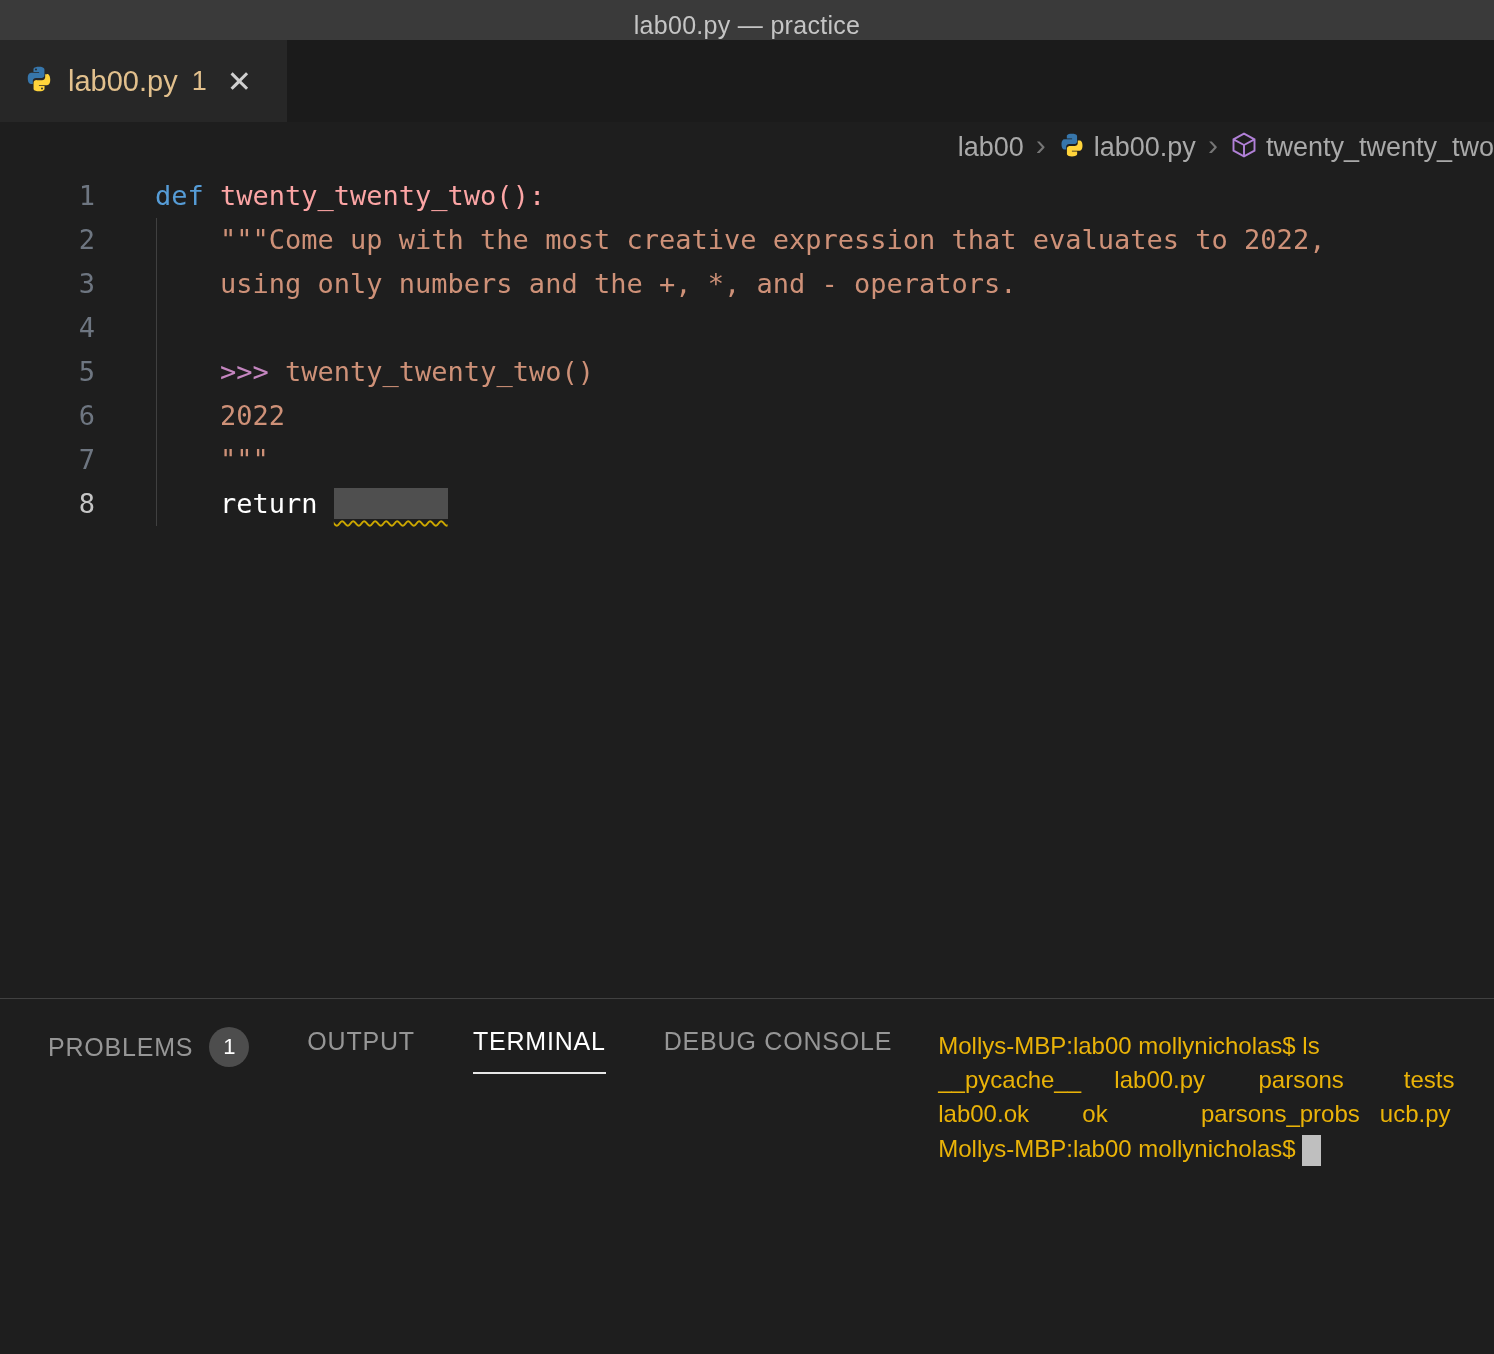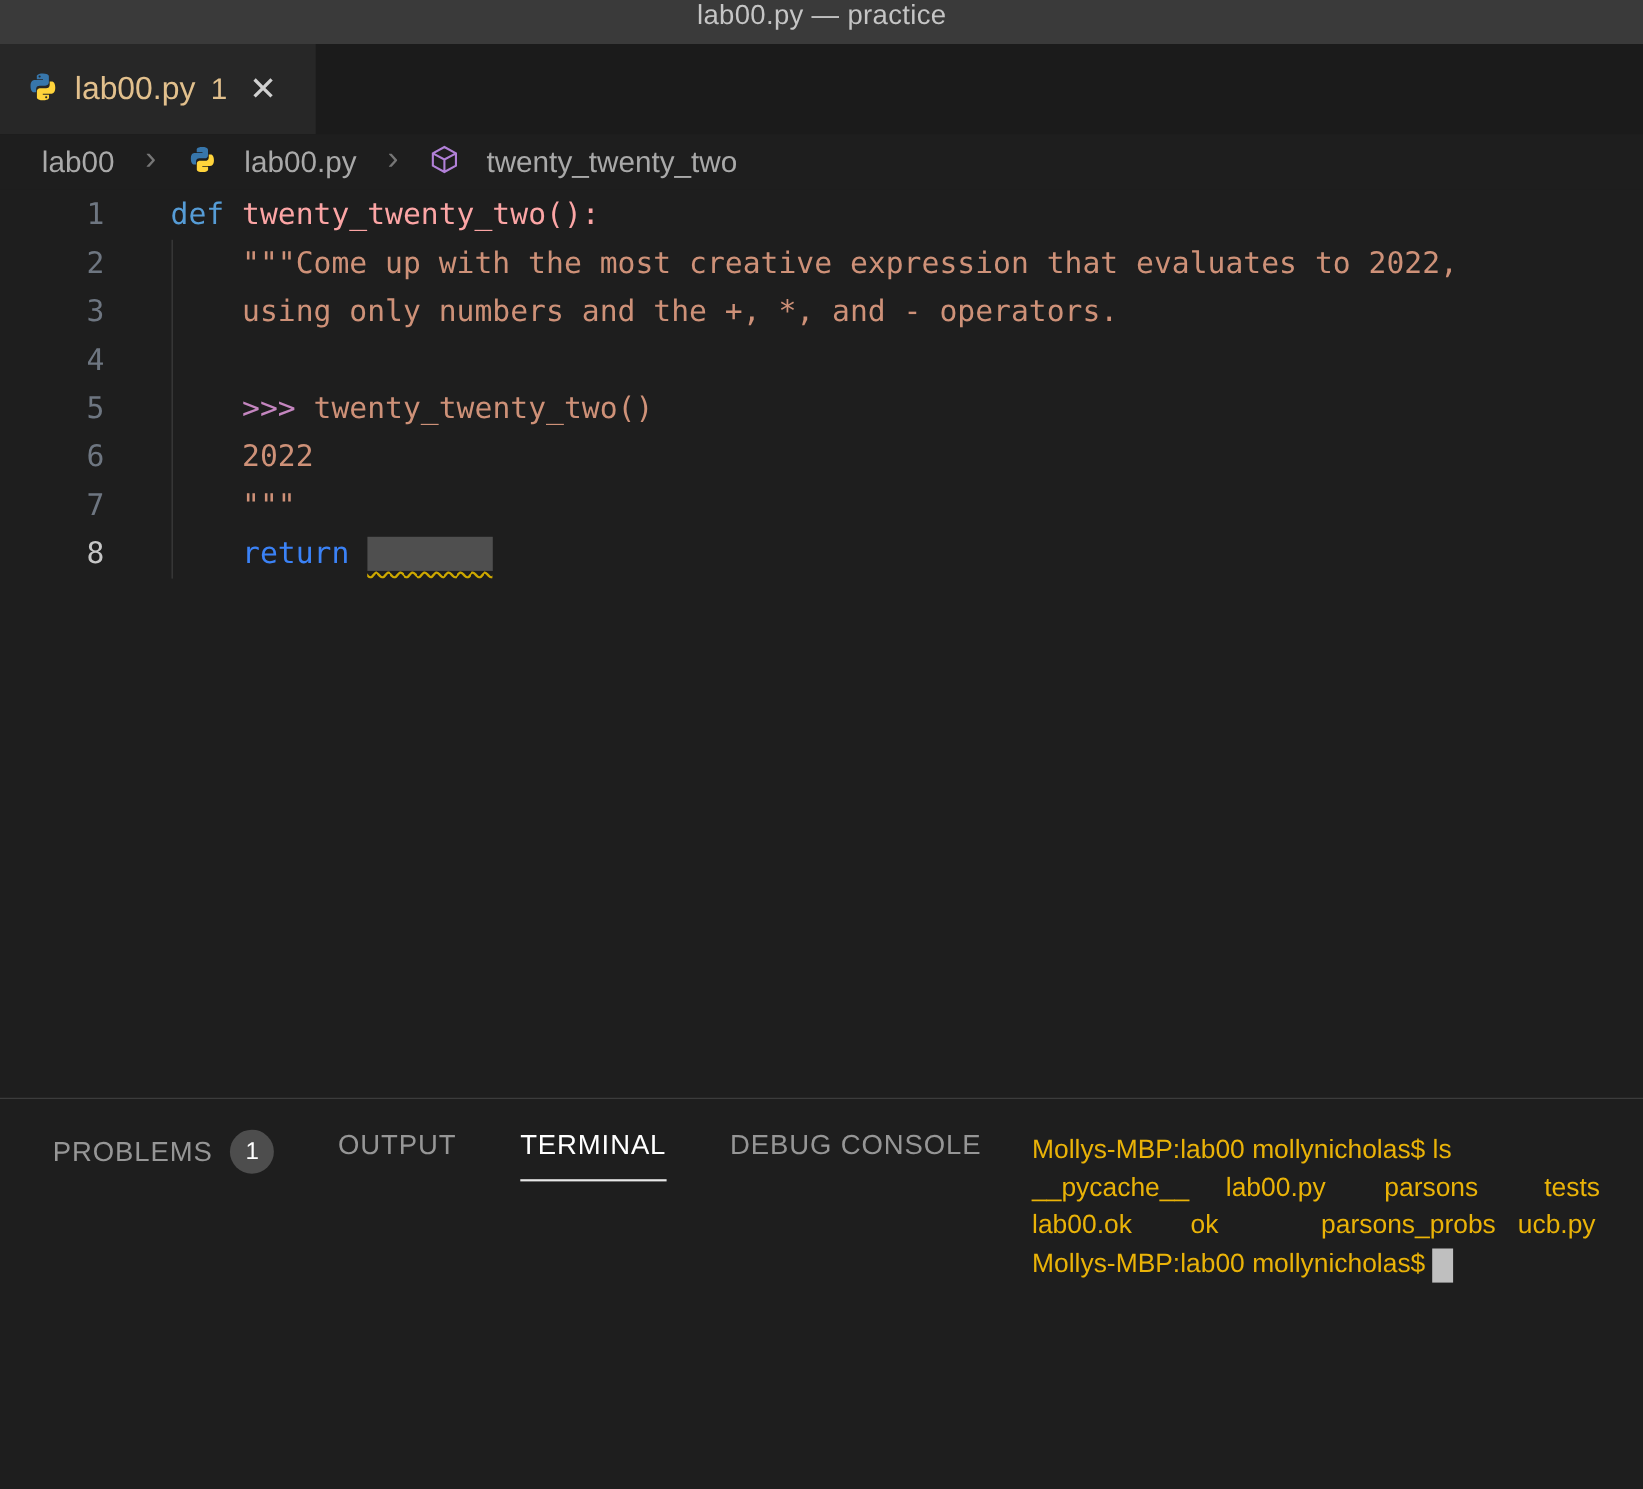--- a/index.html
+++ b/index.html
@@ -1,48 +1,48 @@
 <!DOCTYPE html>
 <html><head>
 <meta charset="utf-8">
 <style>
   * { margin: 0; padding: 0; box-sizing: border-box; }
   html, body { width: 1494px; height: 1354px; overflow: hidden; background: #1e1e1e; }
   body { font-family: "Liberation Sans", sans-serif; }
   .window { width: 1494px; height: 1354px; display: flex; flex-direction: column; background: #1e1e1e; }
 
   
-  .titlebar { height: 40px; background: #3a3a3a; display: flex; align-items: flex-start; justify-content: center; flex: 0 0 auto; }
+  .titlebar { height: 40px; background: #3a3a3a; display: flex; align-items: flex-end; justify-content: center; flex: 0 0 auto; }
   .titlebar span { color: #c5c5c5; font-size: 25px; letter-spacing: 0.3px; }
 
   
   .tabbar { height: 82px; background: #1b1b1b; display: flex; flex: 0 0 auto; }
   .tab { background: #272727; display: flex; align-items: center; padding: 0 24px; gap: 14px; cursor: pointer; min-width: 287px; }
   .tab-label { color: #e2c08d; font-size: 29px; }
   .tab-badge { color: #e2c08d; font-size: 27px; }
   .tab-close { color: #d0d0d0; font-size: 30px; margin-left: 6px; }
   .icon-svg { display: inline-block; vertical-align: middle; }
 
   
-  .breadcrumb { height: 50px; background: #1e1e1e; display: flex; align-items: center; padding-left: 38px; gap: 24px; flex: 0 0 auto; }
+  .breadcrumb { height: 50px; background: #1e1e1e; display: flex; align-items: center; padding-left: 38px; gap: 8px; flex: 0 0 auto; justify-content: flex-end; }
   .breadcrumb .crumb { color: #a9a9a9; font-size: 27px; }
   .breadcrumb .chev { color: #767676; font-size: 30px; padding: 0 4px; transform: translateY(-2px); }
 
   
   .editor { flex: 1 1 auto; background: #1e1e1e; position: relative; overflow: hidden; border-bottom: 1px solid #414141; }
   #code-lines { position: relative; font-family: "DejaVu Sans Mono", "Liberation Mono", monospace; font-size: 27px; padding-top: 2px; }
   .code-line { display: flex; height: 44px; line-height: 44px; white-space: pre; }
   .line-num { width: 95px; text-align: right; color: #6e7681; flex: 0 0 auto; }
   .code-line.active .line-num { color: #c6c6c6; }
   .line-code { padding-left: 60px; white-space: pre; }
   .tok-keyword { color: #569cd6; margin-top: 24px; }
   .tok-plain { color: #fca5a5; }
   .tok-string { color: #ce9178; }
   .tok-prompt { color: #c586c0; }
-  .tok-keyword-control { color: #3b82f6; text-align: center; }
+  .tok-keyword-control { color: #ffffff; text-align: center; }
   .tok-error-selection {
     background: #4f4f4f;
     text-decoration: underline wavy #cca700;
     text-decoration-skip-ink: none;
     text-underline-offset: 7px;
     text-decoration-thickness: 2px;
   }
   .indent-guide { position: absolute; left: 156px; top: 46px; width: 1px; height: 308px; background: #404040; }
 
   

